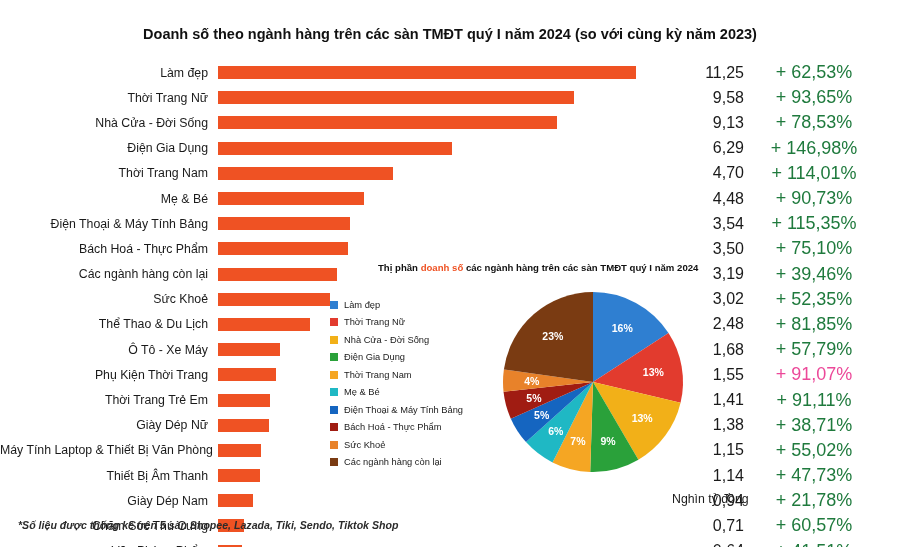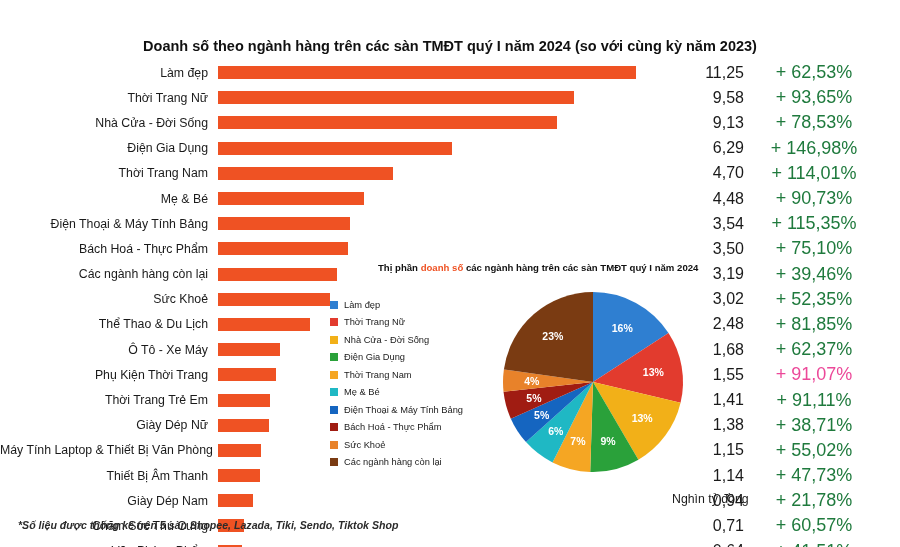--- a/index.html
+++ b/index.html
@@ -15,21 +15,20 @@
   }
   #chart-title {
     position: absolute;
     top: 26px;
     left: 0;
     width: 900px;
     text-align: center;
     font-size: 14.5px;
     font-weight: bold;
     color: #111111;
-    margin-top: 12px;
   }
   #bar-area {
     position: absolute;
     top: 60px;
     left: 0;
     width: 900px;
   }
   .bar-row {
     position: relative;
     height: 25.2px;
@@ -232,21 +231,21 @@
       </div>
       <div class="val">2,48</div>
       <div class="growth" style="color: rgb(31, 122, 61);">+ 81,85%</div>
     </div>
     <div class="bar-row">
       <div class="cat-label">Ô Tô - Xe Máy</div>
       <div class="bar-wrap">
         <div class="bar" style="width: 62.4213px; background: rgb(239, 82, 35);"></div>
       </div>
       <div class="val">1,68</div>
-      <div class="growth" style="color: rgb(31, 122, 61);">+ 62,37%</div>
+      <div class="growth" style="color: rgb(31, 122, 61);">+ 57,79%</div>
     </div>
     <div class="bar-row">
       <div class="cat-label">Phụ Kiện Thời Trang</div>
       <div class="bar-wrap">
         <div class="bar" style="width: 57.5911px; background: rgb(239, 82, 35);"></div>
       </div>
       <div class="val">1,55</div>
       <div class="growth" style="color: #ec4899;">+ 91,07%</div>
     </div>
     <div class="bar-row">

